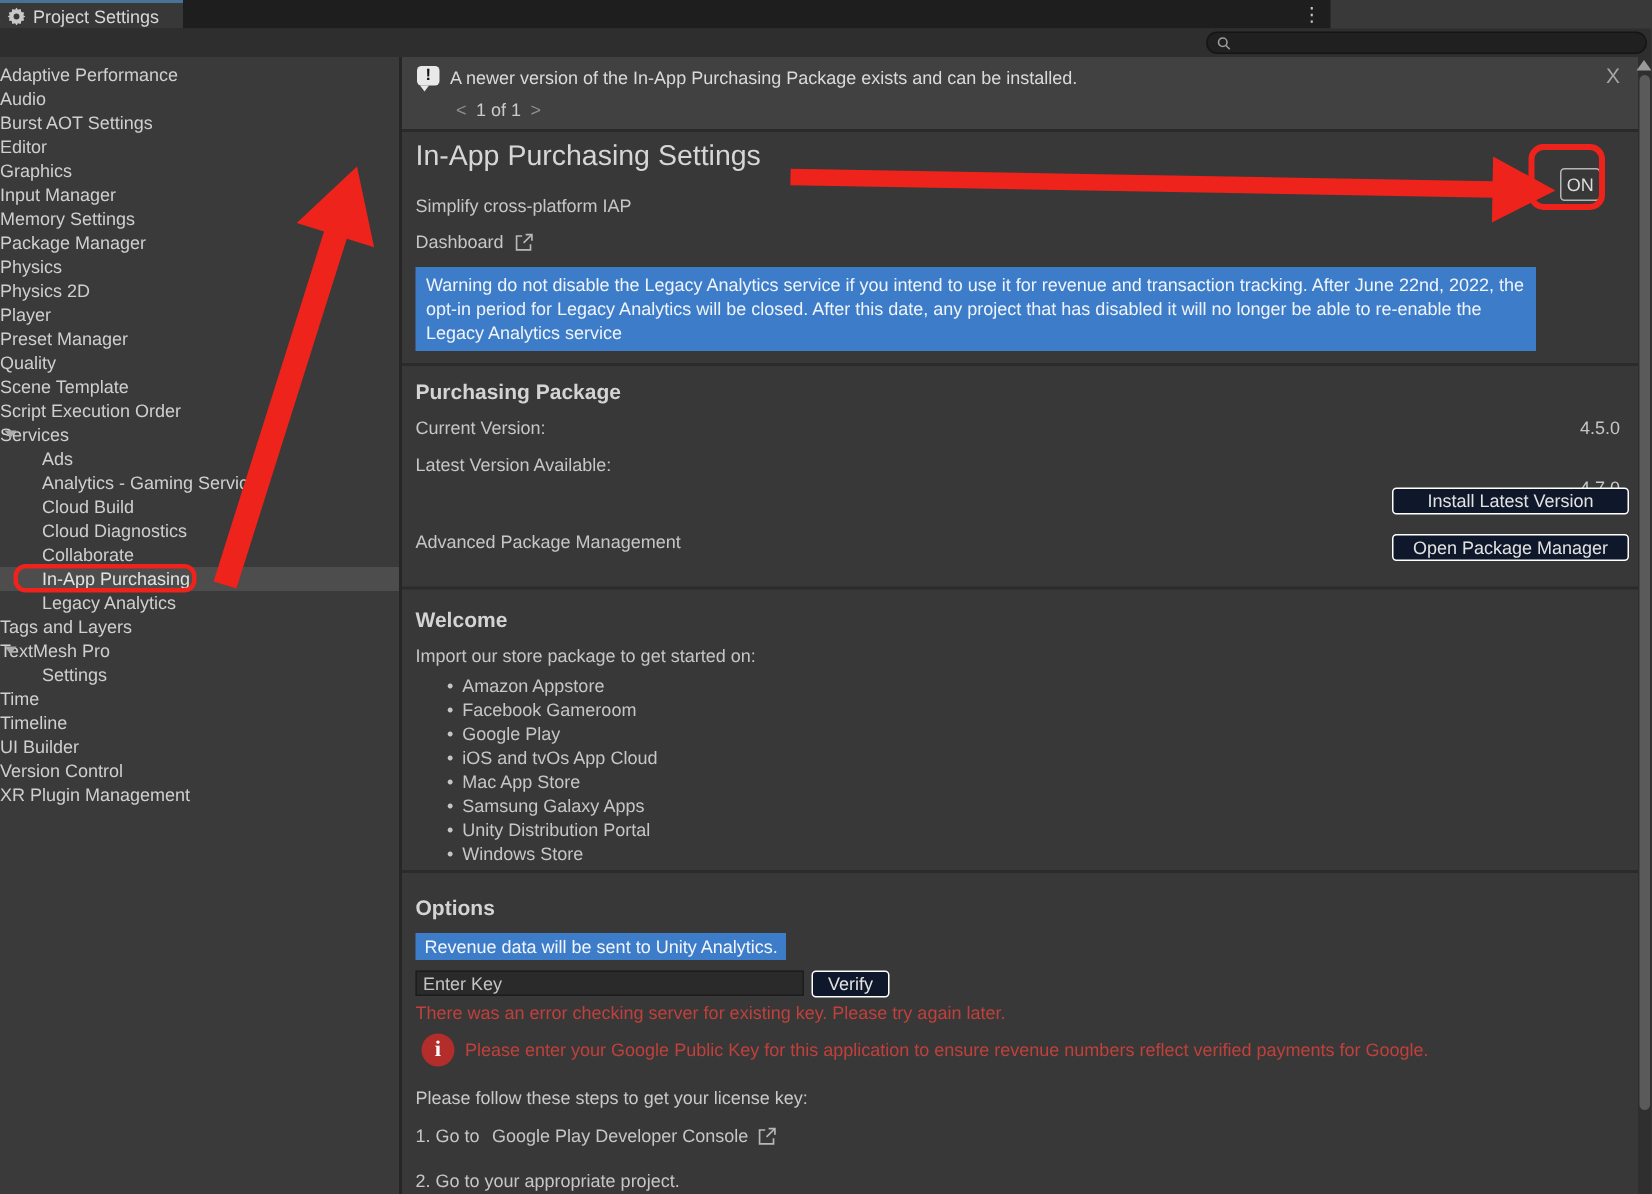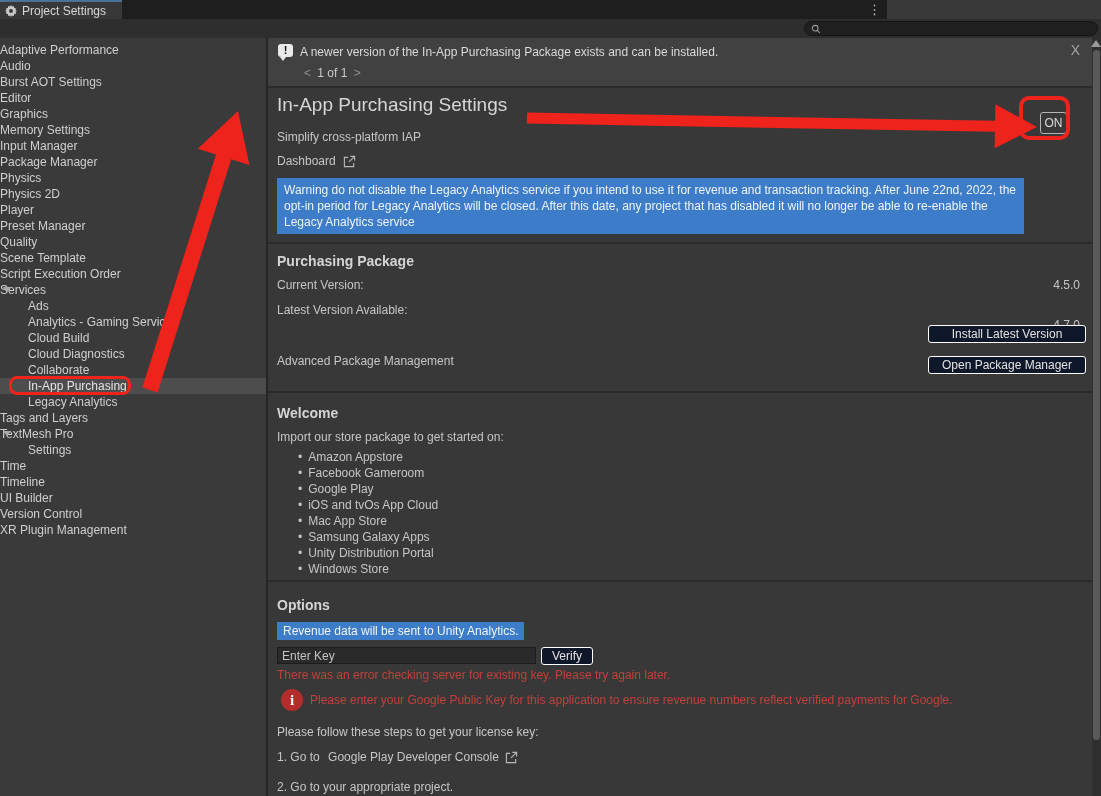--- a/index.html
+++ b/index.html
@@ -140,22 +140,22 @@
     <input type="text" placeholder="" style="">
   </div>
 </div>
 
 <div class="sidebar">
   <div class="side-item">Adaptive Performance</div>
   <div class="side-item">Audio</div>
   <div class="side-item">Burst AOT Settings</div>
   <div class="side-item">Editor</div>
   <div class="side-item">Graphics</div>
+  <div class="side-item">Input Manager</div>
   <div class="side-item">Memory Settings</div>
-  <div class="side-item">Input Manager</div>
   <div class="side-item">Package Manager</div>
   <div class="side-item">Physics</div>
   <div class="side-item">Physics 2D</div>
   <div class="side-item">Player</div>
   <div class="side-item">Preset Manager</div>
   <div class="side-item">Quality</div>
   <div class="side-item">Scene Template</div>
   <div class="side-item">Script Execution Order</div>
   <div class="side-item">
     <span class="tri"></span>

